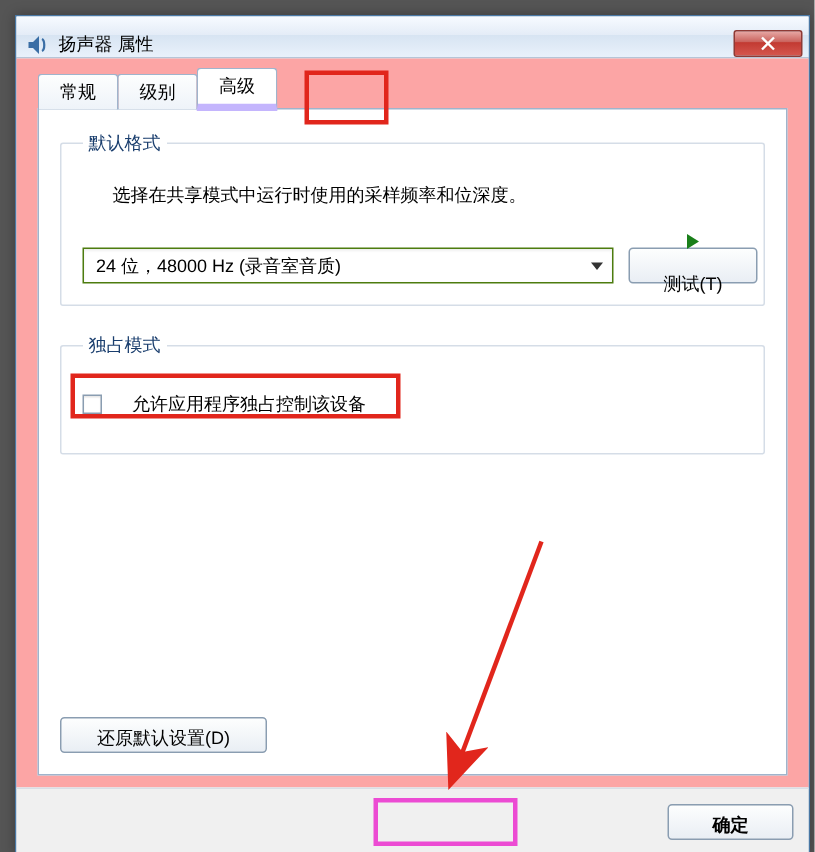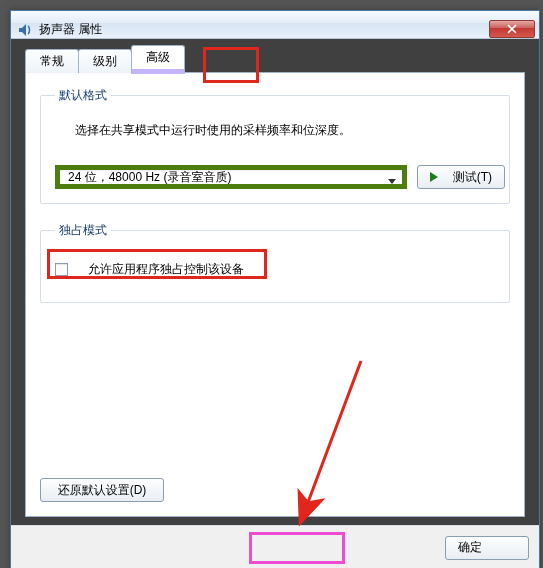--- a/index.html
+++ b/index.html
@@ -24,21 +24,21 @@
   .titlebar .title { flex: 1; color: #000; }
   .close-btn {
     width: 46px; height: 18px;
     background: linear-gradient(#e7a7a4, #c9605a 45%, #c23a32 46%, #d5564e);
     border: 1px solid #8e3a35; border-radius: 2px;
     display: flex; align-items: center; justify-content: center;
     color: #fff; font-weight: bold;
   }
   .close-btn svg { display:block; }
 
-  .client { flex:1; padding: 10px 14px 8px 14px; display:flex; flex-direction:column; background:#404040; }
+  .client { flex:1; padding: 10px 14px 8px 14px; display:flex; flex-direction:column; background:#fca5a5; }
 
   .tabs { display:flex; align-items:flex-end; height:24px; margin-bottom:-1px; position:relative; z-index:2;}
   .tab {
     padding: 3px 14px;
     border:1px solid #9fb4cc;
     border-bottom:none;
     background: linear-gradient(#fdfefe,#eef3f9);
     margin-right:-1px;
     border-radius: 3px 3px 0 0;
     color:#000;
@@ -56,58 +56,59 @@
 
   fieldset.group {
     border:1px solid #d5dde7; padding: 18px 4px 14px 14px; margin-bottom:18px;
     border-radius:2px;
   }
   fieldset.group legend { padding: 0 4px; color:#1a3e6e; }
   .desc { margin: 0 0 26px 20px; color:#000; }
 
   .format-row { display:flex; gap:10px; }
   .dropdown {
-    flex:1; height:24px; border:5px solid #4d7c0f; background:#fff;
+    flex:1; height:24px; border:1px solid #4d7c0f; background:#fff;
     display:flex; align-items:center; padding:0 20px 0 8px; position:relative;
     box-shadow: inset 0 1px 2px rgba(0,0,0,.08);
   }
   .dropdown::after{
     content:""; position:absolute; right:6px; top:9px;
     border-left:4px solid transparent; border-right:4px solid transparent;
     border-top:5px solid #333;
   }
   .btn {
     height:24px; border:1px solid #8a9db1; border-radius:3px;
     background: linear-gradient(#fdfefe,#e9eef4);
     padding: 0 12px; display:inline-flex; align-items:center; gap:15px;
     cursor:default;
+    flex-direction:column;
   }
   .btn.test { min-width:86px; justify-content:center;}
   .play-tri { width:0;height:0;border-top:5px solid transparent;border-bottom:5px solid transparent;border-left:8px solid #1a7f1a;}
 
   .chk-row { display:flex; align-items:center; gap:4px; margin:4px 0 10px 0;}
   .chk {
     width:13px;height:13px;border:1px solid #8a9db1;background:#fff;
     box-shadow: inset 0 1px 1px rgba(0,0,0,.1);
   }
   .chk-label { color:#000;margin-left:16px; }
   .chk-row.disabled .chk-label { color:#9a9a9a; }
   .chk-row.disabled .chk { border-color:#bbb; background:#f3f3f3; }
 
   .red-box { position:absolute; border:3px solid #e1261c; pointer-events:none; }
 
   .spacer { flex:1; }
 
-  .restore-btn { width:124px; justify-content:center; margin-top:auto;}
+  .restore-btn { width:138px; justify-content:flex-end; margin-top:auto;}
 
   .footer {
     height:44px; border-top:1px solid #d8dee6; background:#f0f0f0;
     display:flex; align-items:center; justify-content:flex-end; gap:8px; padding:0 10px;
   }
-  .footer .btn { min-width:84px; justify-content:flex-start; }
+  .footer .btn { min-width:84px; justify-content:flex-end;font-weight:bold; }
 
   .pink-box { position:absolute; border:3px solid #ec4bd3; pointer-events:none; }
 
   
   .arrow-svg { position:absolute; pointer-events:none; }
 
   
   .spk-icon { fill:#3a6ea5; }
 </style>
 </head>

